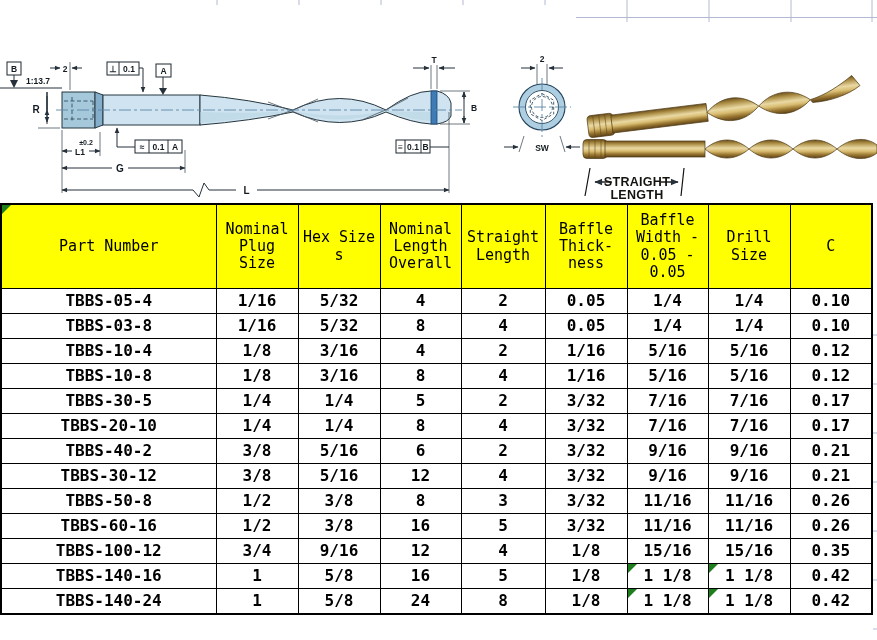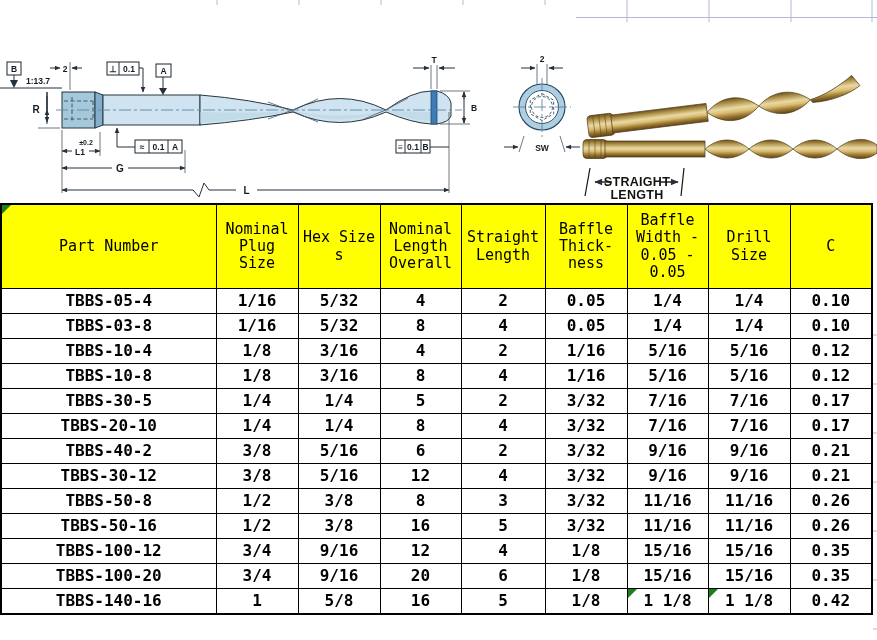--- a/index.html
+++ b/index.html
@@ -384,59 +384,59 @@
           <td>1/2</td>
           <td>3/8</td>
           <td>8</td>
           <td>3</td>
           <td>3/32</td>
           <td>11/16</td>
           <td>11/16</td>
           <td>0.26</td>
         </tr>
         <tr>
-          <td>TBBS-50-16</td>
+          <td>TBBS-60-16</td>
           <td>1/2</td>
           <td>3/8</td>
           <td>16</td>
           <td>5</td>
           <td>3/32</td>
           <td>11/16</td>
           <td>11/16</td>
           <td>0.26</td>
         </tr>
         <tr>
           <td>TBBS-100-12</td>
           <td>3/4</td>
           <td>9/16</td>
           <td>12</td>
           <td>4</td>
-          <td>1/8</td>
-          <td>15/16</td>
-          <td>15/16</td>
-          <td>0.35</td>
-        </tr>
-        <tr>
-          <td>TBBS-100-20</td>
-          <td>3/4</td>
-          <td>9/16</td>
-          <td>20</td>
-          <td>6</td>
           <td>1/8</td>
           <td>15/16</td>
           <td>15/16</td>
           <td>0.35</td>
         </tr>
         <tr>
           <td>TBBS-140-16</td>
           <td>1</td>
           <td>5/8</td>
           <td>16</td>
           <td>5</td>
           <td>1/8</td>
           <td class="flagged">1 1/8</td>
           <td class="flagged">1 1/8</td>
           <td>0.42</td>
         </tr>
+        <tr>
+          <td>TBBS-140-24</td>
+          <td>1</td>
+          <td>5/8</td>
+          <td>24</td>
+          <td>8</td>
+          <td>1/8</td>
+          <td class="flagged">1 1/8</td>
+          <td class="flagged">1 1/8</td>
+          <td>0.42</td>
+        </tr>
       </tbody>
 </table>
 
 </div>
 
 </body></html>

